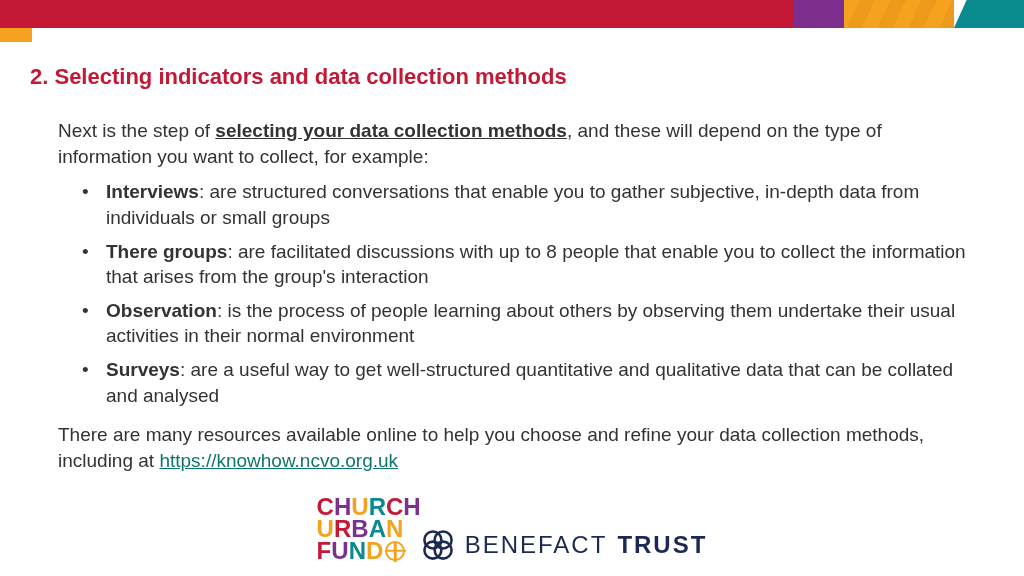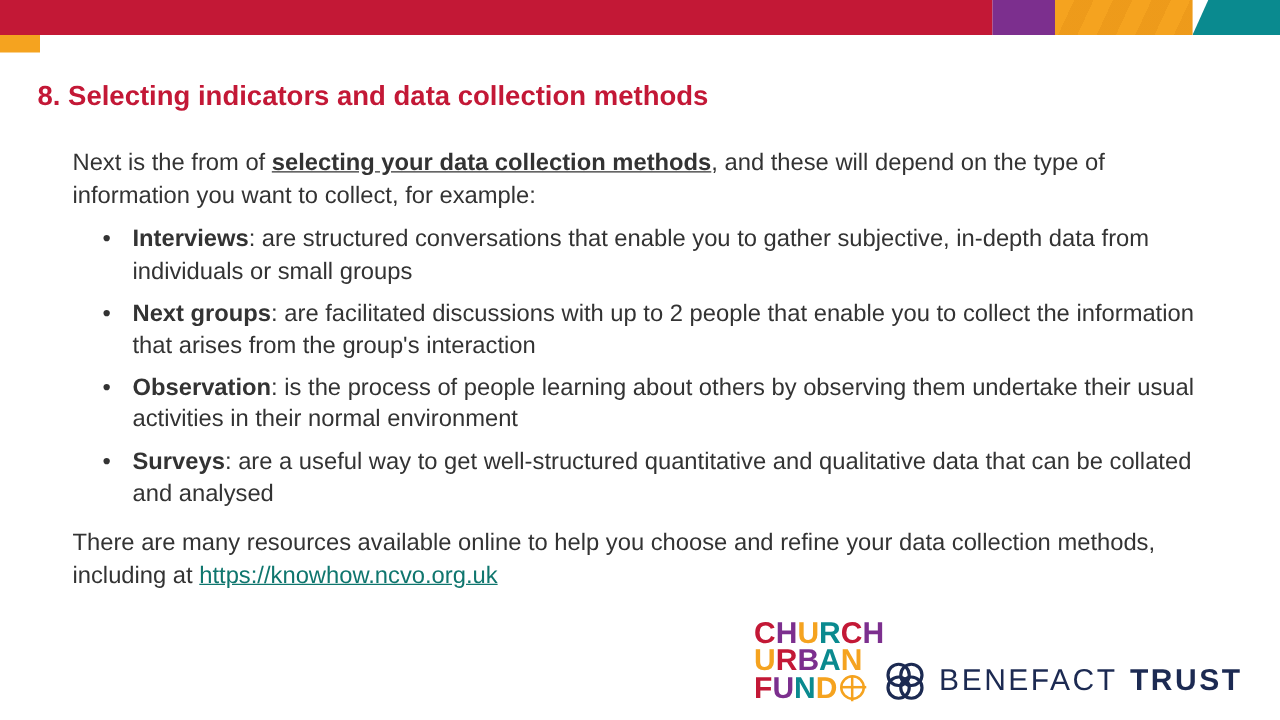--- a/index.html
+++ b/index.html
@@ -63,21 +63,21 @@
   }
   ul.methods li .term { font-weight: 700; }
   .outro a { color:#0f766e; text-decoration: underline; }
   .footer {
     position: absolute;
     bottom: 14px;
     left: 0;
     width: 100%;
     padding: 0 30px;
     display: flex;
-    justify-content: flex-end;
+    justify-content: center;
     align-items: flex-end;
   }
   
   .cuf {
     font-family: Arial, Helvetica, sans-serif;
     font-weight: 900;
     font-size: 24px;
     line-height: 0.92;
     letter-spacing: 0px;
   }
@@ -106,30 +106,30 @@
 
 <div class="top-bar">
   <div class="bar-red"></div>
   <div class="bar-purple"></div>
   <div class="bar-orange"></div>
   <div class="bar-teal"></div>
 </div>
 <div class="orange-accent"></div>
 
 <div class="content">
-  <h2 class="heading">8. Selecting indicators and data collection methods</h2>
+  <h2 class="heading">2. Selecting indicators and data collection methods</h2>
 
   <div class="body-text">
     <p class="intro">
-      <span>Next is the from of </span><span class="underline">selecting your data collection methods</span><span>, and these will depend on the type of information you want to collect, for example:</span>
+      <span>Next is the step of </span><span class="underline">selecting your data collection methods</span><span>, and these will depend on the type of information you want to collect, for example:</span>
     </p>
 
     <ul class="methods">
       <li><span class="term">Interviews</span><span>: are structured conversations that enable you to gather subjective, in-depth data from individuals or small groups</span></li>
-      <li><span class="term">Next groups</span><span>: are facilitated discussions with up to 2 people that enable you to collect the information that arises from the group's interaction</span></li>
+      <li><span class="term">There groups</span><span>: are facilitated discussions with up to 8 people that enable you to collect the information that arises from the group's interaction</span></li>
       <li><span class="term">Observation</span><span>: is the process of people learning about others by observing them undertake their usual activities in their normal environment</span></li>
       <li><span class="term">Surveys</span><span>: are a useful way to get well-structured quantitative and qualitative data that can be collated and analysed</span></li>
     </ul>
 
     <p class="outro">
       <span>There are many resources available online to help you choose and refine your data collection methods, including at </span><a href="#">https://knowhow.ncvo.org.uk</a>
     </p>
   </div>
 </div>
 

